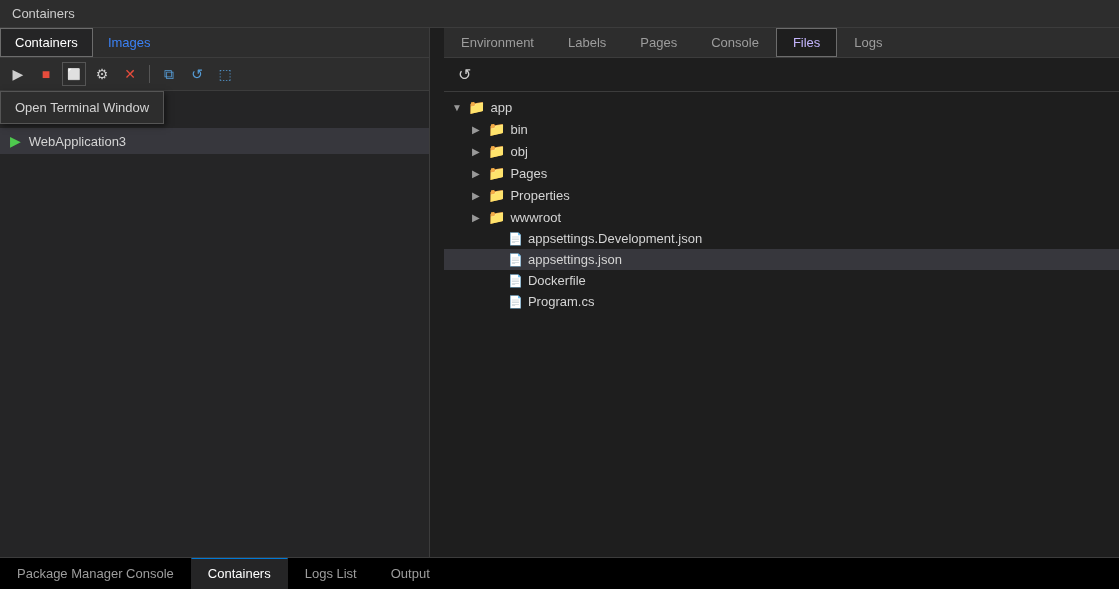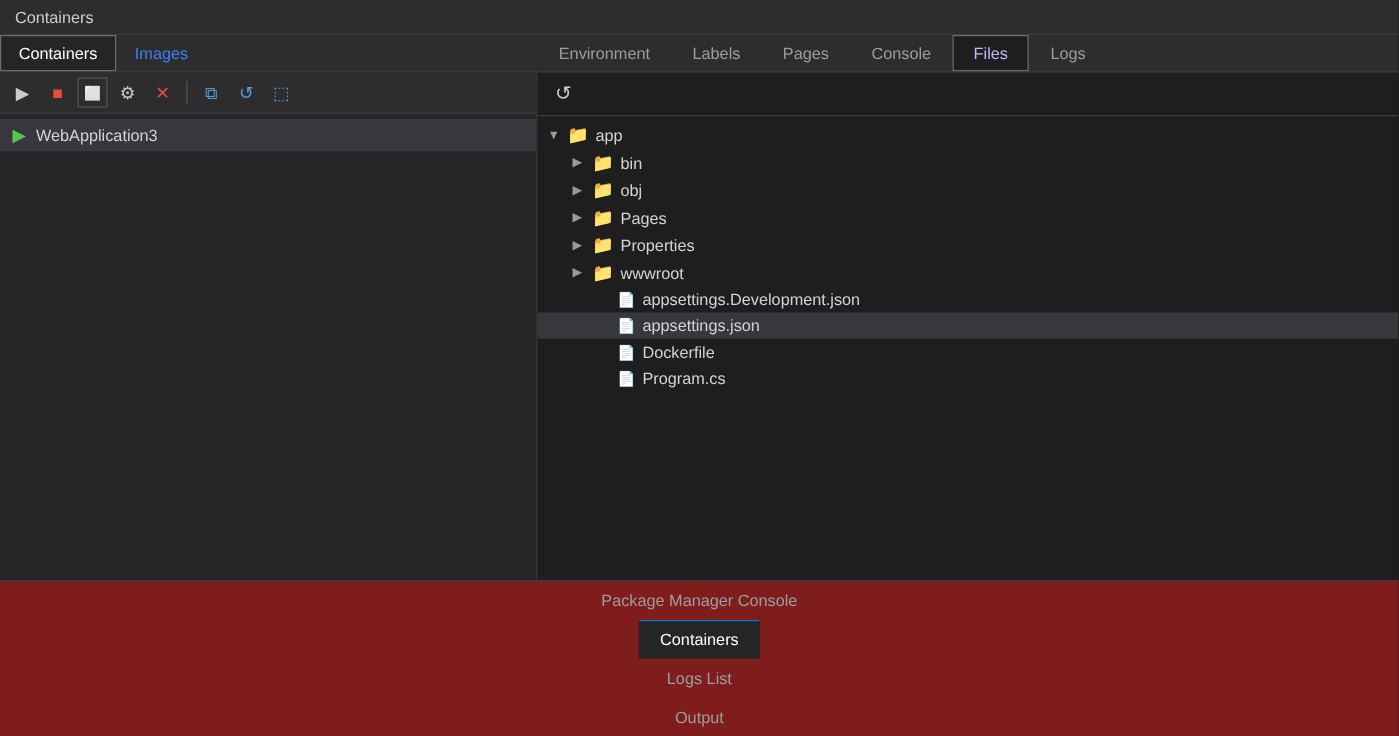--- a/index.html
+++ b/index.html
@@ -142,20 +142,21 @@
       font-size: 14px;
     }
 
     
     .right-panel {
       flex: 1;
       background: #1e1e1e;
       display: flex;
       flex-direction: column;
       overflow: hidden;
+      margin-left: 14px;
     }
 
     
     .header-tabs {
       display: flex;
       align-items: center;
       background: #2d2d2d;
       border-bottom: 1px solid #3c3c3c;
       flex-shrink: 0;
     }
@@ -230,24 +231,23 @@
     .file-icon {
       color: #9d9d9d;
       margin-right: 5px;
       font-size: 12px;
     }
 
     
     .bottom-tabs {
       display: flex;
       align-items: center;
-      background: #7f1d1d;
+      background: #000000;
       border-top: 1px solid #3c3c3c;
       flex-shrink: 0;
-      flex-direction: column;
     }
 
     .bottom-tab {
       padding: 7px 16px;
       cursor: pointer;
       color: #9d9d9d;
       font-size: 13px;
       border: 1px solid transparent;
     }
 
@@ -284,20 +284,23 @@
       <button class="toolbar-btn red" title="Stop">■</button>
       <button class="toolbar-btn" title="Open Terminal Window" style="border:1px solid #555; font-size:11px; padding:2px 4px;">⬜</button>
       <button class="toolbar-btn" title="Settings">⚙</button>
       <button class="toolbar-btn" title="Close" style="color:#e74c3c;">✕</button>
       <div class="toolbar-separator"></div>
       <button class="toolbar-btn blue" title="Copy">⧉</button>
       <button class="toolbar-btn blue" title="Refresh">↺</button>
       <button class="toolbar-btn blue" title="More">⬚</button>
     </div>
 
+    <div class="tooltip-popup">
+      <span>Open Terminal Window</span>
+    </div>
 
     <div class="list-area">
       <div class="list-item selected">
         <span class="play-icon">▶</span>
         <span>WebApplication3</span>
       </div>
     </div>
   </div>
 
   <div class="right-panel">

